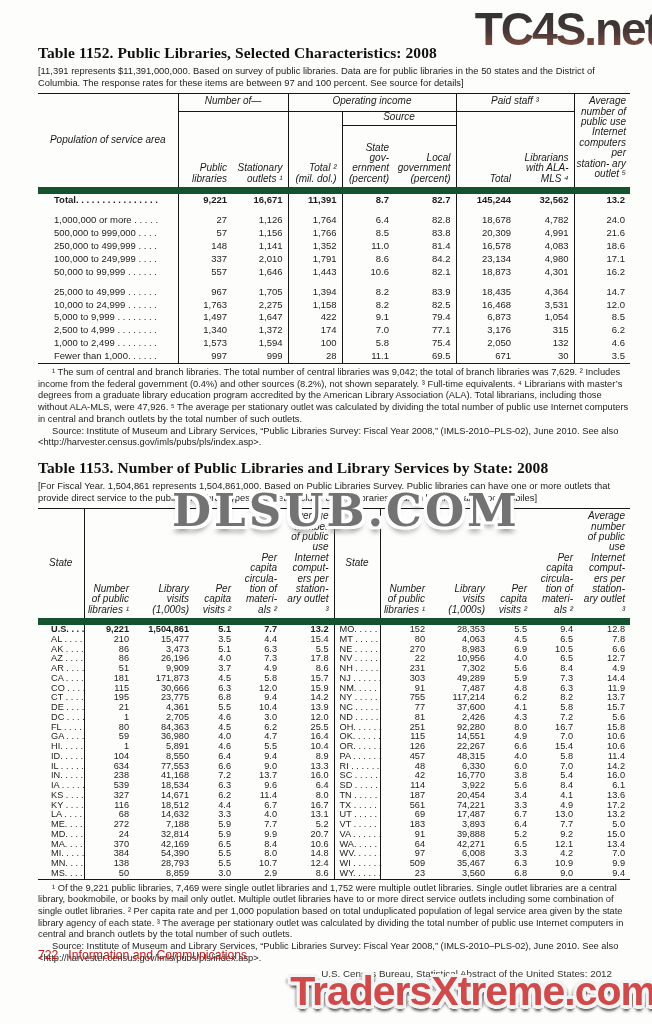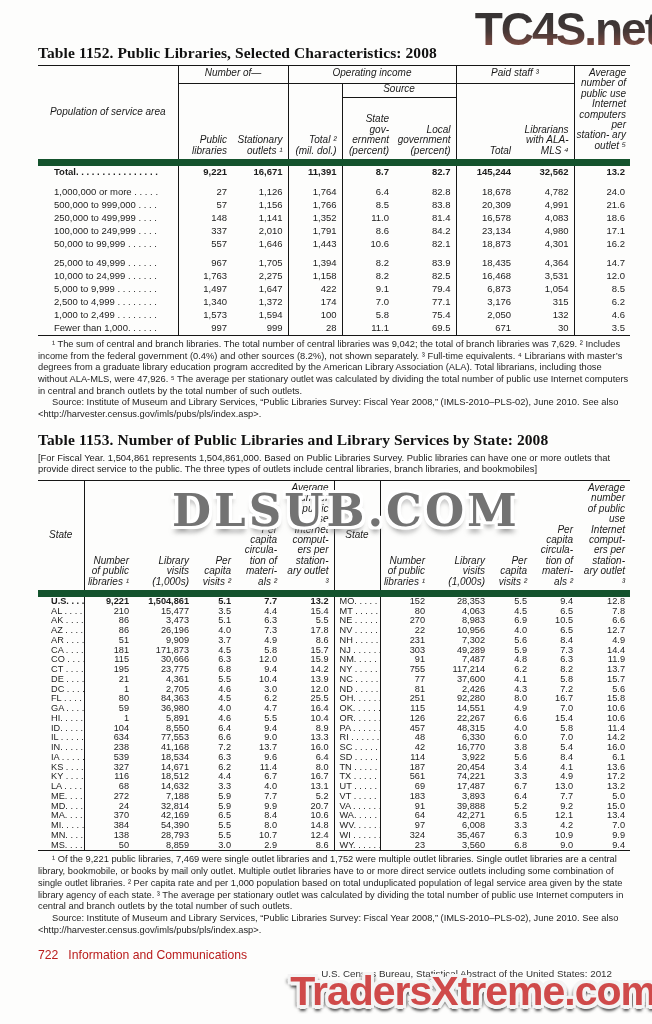--- a/index.html
+++ b/index.html
@@ -84,20 +84,21 @@
       0 6px 3px rgba(45,45,45,.85), -4px 2px 3px rgba(45,45,45,.6), 4px 2px 3px rgba(45,45,45,.6);
   }
 </style>
 </head>
 <body>
 
 <div class="page">
   <div class="content">
 
     <h1 class="tbl-title">Table 1152. Public Libraries, Selected Characteristics: 2008</h1>
+    <p class="note">[11,391 represents $11,391,000,000. Based on survey of public libraries. Data are for public libraries in the 50 states and the District of Columbia. The response rates for these items are between 97 and 100 percent. See source for details]</p>
 
     <table class="t1152">
       <colgroup>
         <col style="width:140px">
           <col style="width:54px">
           <col style="width:56px">
         <col style="width:54px">
           <col style="width:52px">
           <col style="width:62px">
         <col style="width:60px">
@@ -660,21 +661,21 @@
             <td class="num">7.0</td>
           </tr>
           <tr>
             <td class="lbl">MN. . . . . .</td>
             <td class="num bl">138</td>
             <td class="num">28,793</td>
             <td class="num">5.5</td>
             <td class="num">10.7</td>
             <td class="num">12.4</td>
             <td class="lbl bl">WI . . . . . .</td>
-            <td class="num bl">324</td>
+            <td class="num bl">509</td>
             <td class="num">35,467</td>
             <td class="num">6.3</td>
             <td class="num">10.9</td>
             <td class="num">9.9</td>
           </tr>
           <tr>
             <td class="lbl">MS. . . . . .</td>
             <td class="num bl">50</td>
             <td class="num">8,859</td>
             <td class="num">3.0</td>

